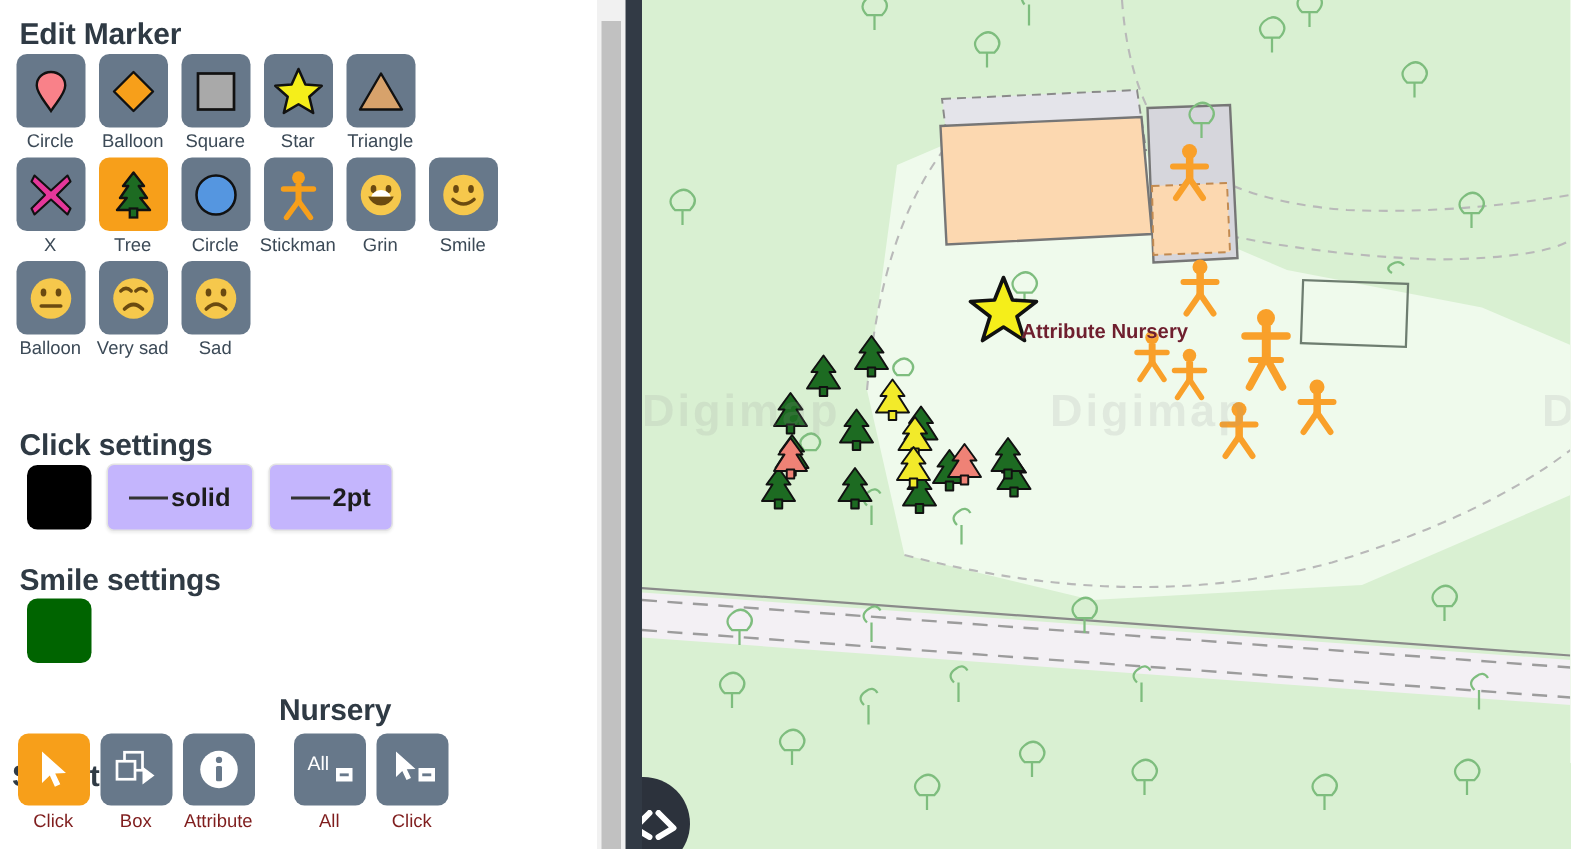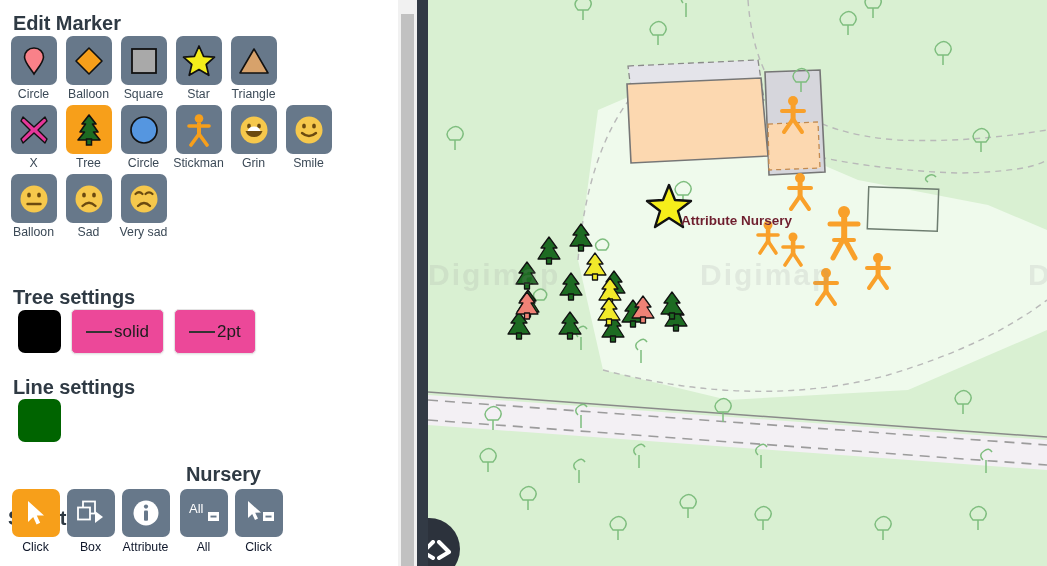--- a/index.html
+++ b/index.html
@@ -66,63 +66,64 @@
   #line-settings-title { position: absolute; left: 13px; top: 286px; }
   #line-settings-row { position: absolute; left: 18px; top: 309px; display: flex; align-items: center; }
   .swatch {
     width: 43px; height: 43px;
     border-radius: 7px;
     cursor: pointer;
     border: none;
   }
   .line-opt {
     height: 45px;
-    background: #ec4899;
+    background: #c4b5fd;
     border: 1px solid #e3e3e3;
     border-radius: 5px;
     display: flex; align-items: center; justify-content: flex-end;
     padding: 0 14px;
     margin-left: 10px;
     font-size: 17px;
     color: #1d1d1d;
     cursor: pointer;
     box-shadow: 0 1px 2px rgba(0,0,0,0.07);
+    font-weight: bold;
   }
   .line-dash {
     display: inline-block;
     width: 26px; height: 0;
     border-top: 2px solid #333;
     margin-right: 2px;
   }
 
   
   #fill-settings-title { position: absolute; left: 13px; top: 376px; }
   #fill-swatch-wrap { position: absolute; left: 18px; top: 399px; }
 
   
   #select-title { position: absolute; left: 8px; top: 463px; margin-top: 44px; }
   #delete-title { position: absolute; left: 186px; top: 463px; }
   #select-group { position: absolute; left: 8px; top: 489px; display: flex; }
-  #delete-group { position: absolute; left: 176px; top: 489px; display: flex; align-items: flex-end; }
+  #delete-group { position: absolute; left: 192px; top: 489px; display: flex; align-items: flex-end; }
   .tool-cell {
     width: 55px;
     text-align: center;
     display: flex; flex-direction: column; align-items: center;
   }
   .tbtn {
     width: 48px; height: 48px;
     background: #67788a;
     border-radius: 7px;
     display: flex; align-items: center; justify-content: center;
     cursor: pointer;
   }
   .tbtn.active { background: #f79f1a; }
   .tlabel {
     font-size: 12.3px;
-    color: #0f172a;
+    color: #7f1d1d;
     margin-top: 3px;
     white-space: nowrap;
   }
 
   
   #sb-track {
     position: absolute; left: 398px; top: 0;
     width: 19px; height: 566px;
     background: #f1f1f1;
   }
@@ -336,59 +337,59 @@
               <path d="M9.5 21 L22.5 21" stroke="#6b4a10" stroke-width="2.4" stroke-linecap="round"></path>
             </svg>
           </div>
           <div class="mlabel">Balloon</div>
         </div>
 
         <div class="marker-cell">
           <div class="mbtn">
             <svg width="32" height="32" viewBox="0 0 32 32">
               <circle cx="16" cy="16" r="13.5" fill="#f6c84c"></circle>
+              <path d="M7.5 11 Q11 7.5 14.5 11" stroke="#6b4a10" stroke-width="2.2" fill="none" stroke-linecap="round"></path>
+              <path d="M17.5 11 Q21 7.5 24.5 11" stroke="#6b4a10" stroke-width="2.2" fill="none" stroke-linecap="round"></path>
+              <path d="M10 23 Q16 17 22 23" stroke="#6b4a10" stroke-width="2.4" fill="none" stroke-linecap="round"></path>
+            </svg>
+          </div>
+          <div class="mlabel">Very sad</div>
+        </div>
+
+        <div class="marker-cell">
+          <div class="mbtn">
+            <svg width="32" height="32" viewBox="0 0 32 32">
+              <circle cx="16" cy="16" r="13.5" fill="#f6c84c"></circle>
               <ellipse cx="11" cy="12" rx="1.9" ry="2.6" fill="#6b4a10"></ellipse>
               <ellipse cx="21" cy="12" rx="1.9" ry="2.6" fill="#6b4a10"></ellipse>
               <path d="M9.5 23 Q16 16.5 22.5 23" stroke="#6b4a10" stroke-width="2.4" fill="none" stroke-linecap="round"></path>
             </svg>
           </div>
           <div class="mlabel">Sad</div>
         </div>
-
-        <div class="marker-cell">
-          <div class="mbtn">
-            <svg width="32" height="32" viewBox="0 0 32 32">
-              <circle cx="16" cy="16" r="13.5" fill="#f6c84c"></circle>
-              <path d="M7.5 11 Q11 7.5 14.5 11" stroke="#6b4a10" stroke-width="2.2" fill="none" stroke-linecap="round"></path>
-              <path d="M17.5 11 Q21 7.5 24.5 11" stroke="#6b4a10" stroke-width="2.2" fill="none" stroke-linecap="round"></path>
-              <path d="M10 23 Q16 17 22 23" stroke="#6b4a10" stroke-width="2.4" fill="none" stroke-linecap="round"></path>
-            </svg>
-          </div>
-          <div class="mlabel">Very sad</div>
-        </div>
       </div>
     </div>
 
-    <div class="section-title" id="line-settings-title">Tree settings</div>
+    <div class="section-title" id="line-settings-title">Click settings</div>
 
     <div id="line-settings-row">
       <div class="swatch" id="line-color-swatch" style="background:#000000"></div>
 
       <div class="line-opt">
         <span class="line-dash"></span>
         <span>solid</span>
       </div>
 
       <div class="line-opt">
         <span class="line-dash"></span>
         <span>2pt</span>
       </div>
     </div>
 
-    <div class="section-title" id="fill-settings-title">Line settings</div>
+    <div class="section-title" id="fill-settings-title">Smile settings</div>
 
     <div id="fill-swatch-wrap">
       <div class="swatch" id="fill-color-swatch" style="background:#006400"></div>
     </div>
 
     <div class="section-title" id="select-title">Select</div>
 
     <div id="select-group">
       <div class="tool-cell">
         <div class="tbtn active">

